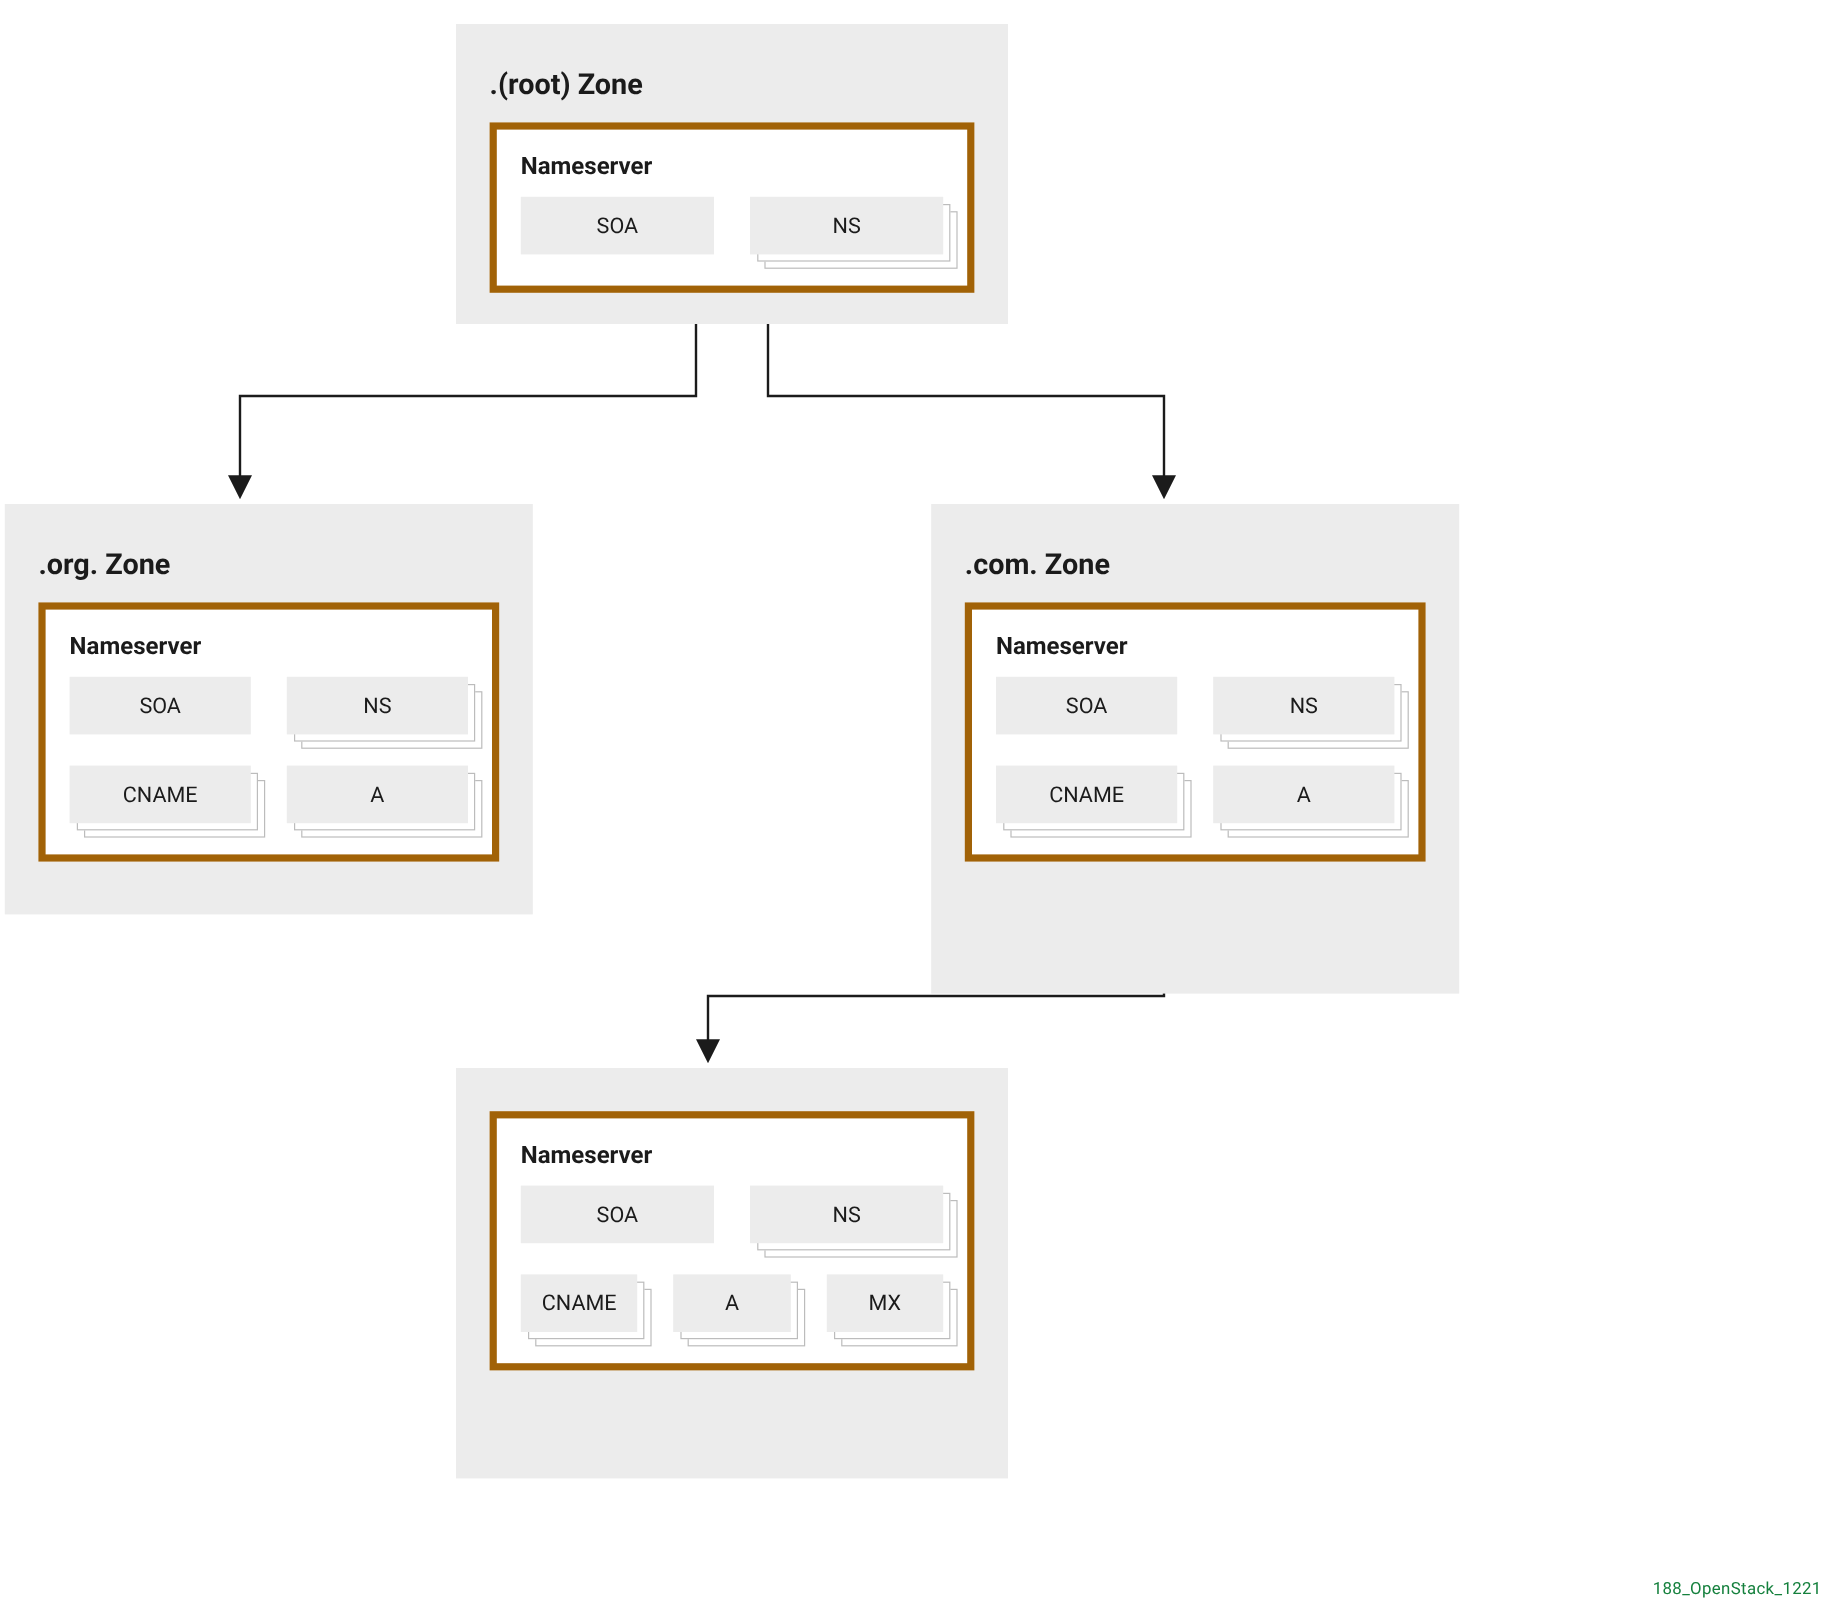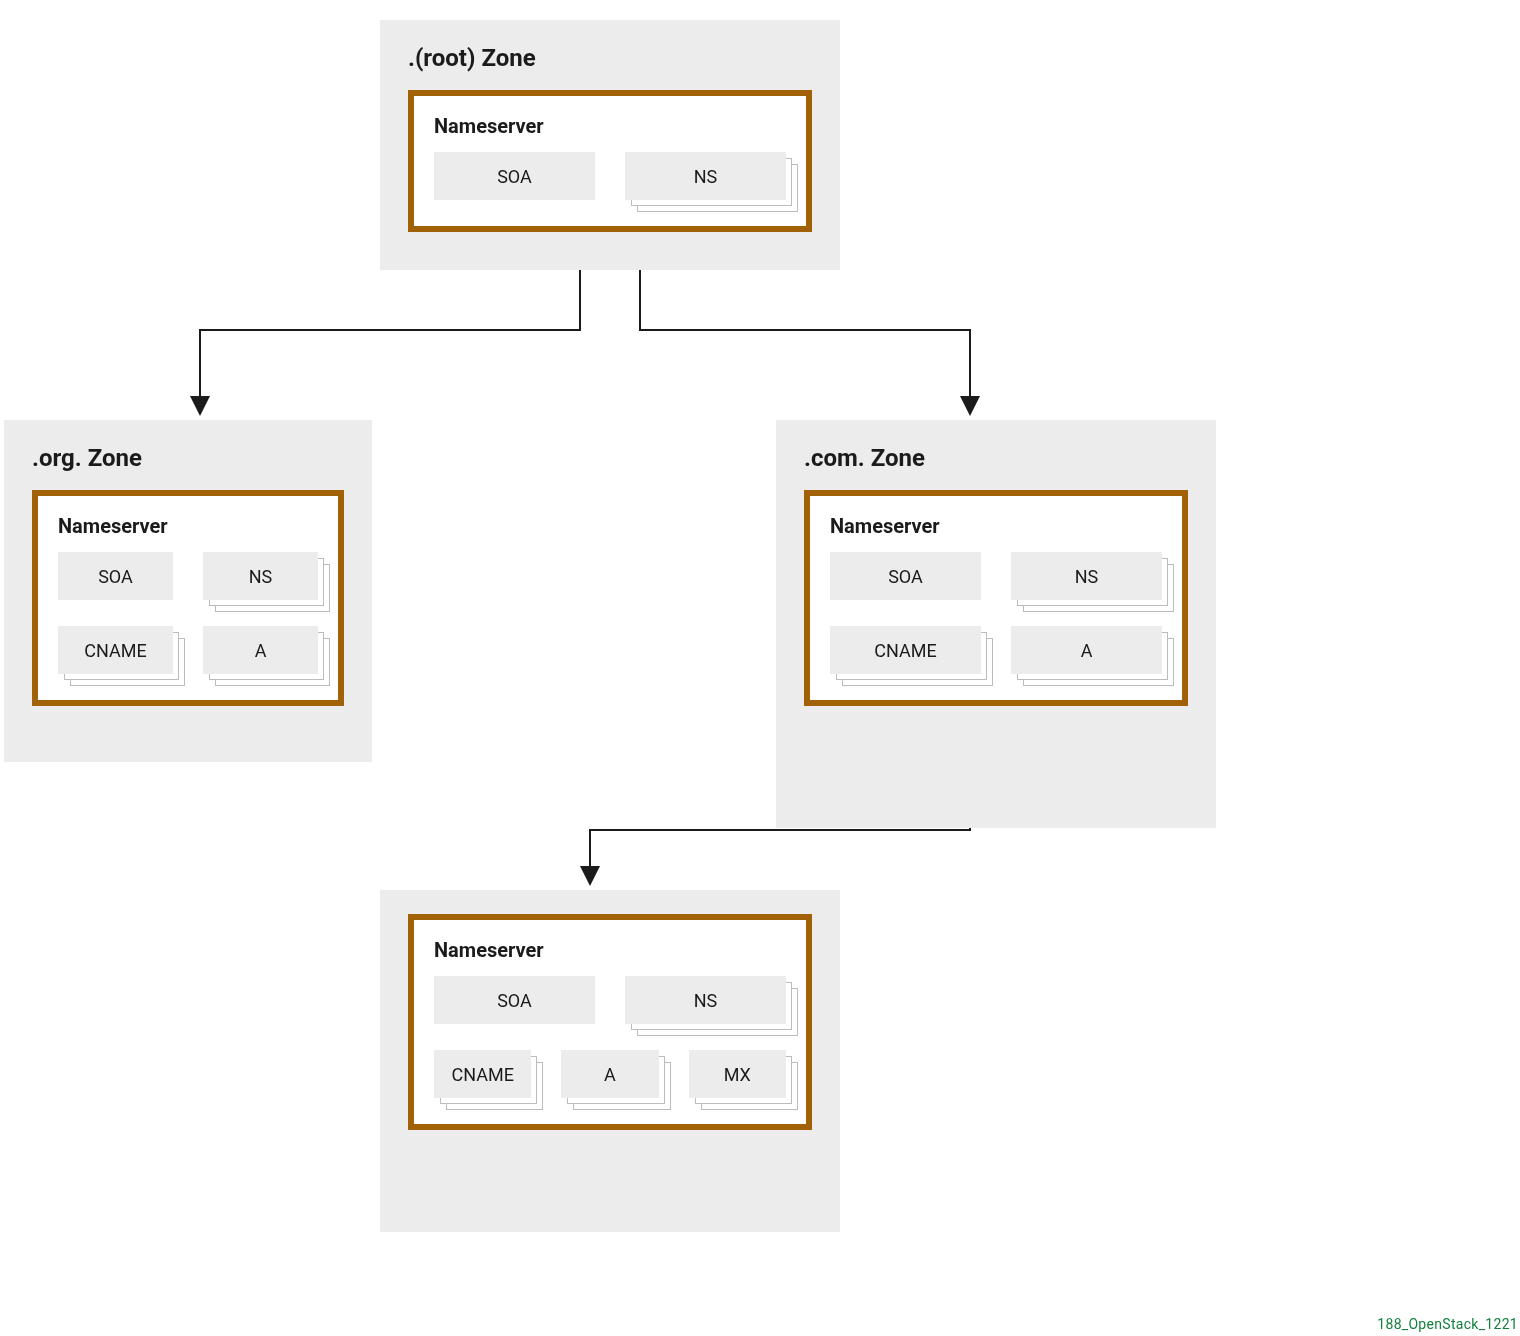--- a/index.html
+++ b/index.html
@@ -11,21 +11,21 @@
   }
   .canvas {
     position: relative;
     width: 1520px;
     height: 1336px;
   }
   .zone {
     position: absolute;
     background: #ececec;
     box-sizing: border-box;
-    padding: 24px 28px 28px 28px;
+    padding: 36px 28px 28px 28px;
   }
   .zone-title {
     font-size: 24px;
     font-weight: 700;
     margin-bottom: 18px;
   }
   .ns-box {
     background: #ffffff;
     border: 6px solid #a16207;
     box-sizing: border-box;
@@ -115,21 +115,21 @@
         <div class="rec-wrap">
           <div class="rec">SOA</div>
         </div>
         <div class="rec-wrap stack">
           <div class="rec">NS</div>
         </div>
       </div>
     </div>
   </div>
 
-  <div class="zone" style="left:4px; top:420px; width:368px; height:342px;">
+  <div class="zone" style="left:4px; top:420px; width:440px; height:342px;">
     <div class="zone-title">.org. Zone</div>
     <div class="ns-box">
       <div class="ns-title">Nameserver</div>
       <div class="rec-row">
         <div class="rec-wrap">
           <div class="rec">SOA</div>
         </div>
         <div class="rec-wrap stack">
           <div class="rec">NS</div>
         </div>

